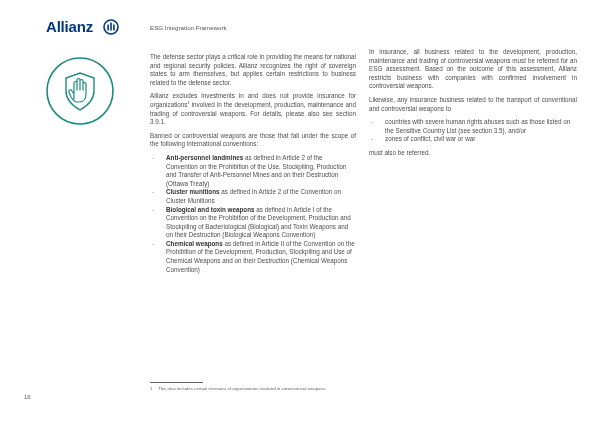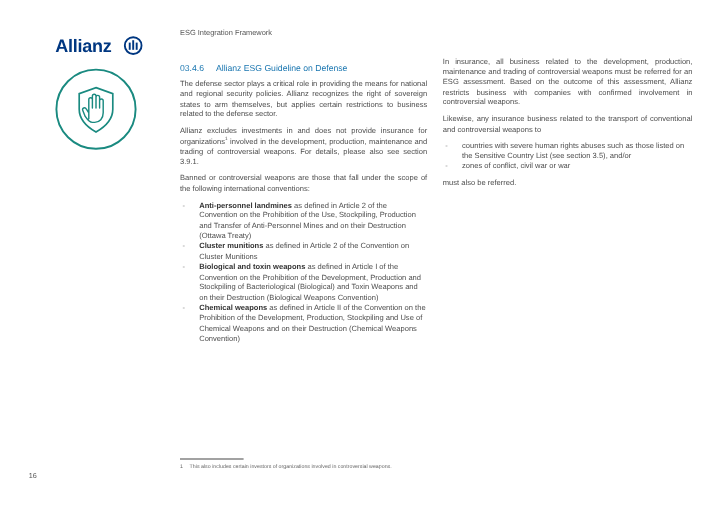--- a/index.html
+++ b/index.html
@@ -1,18 +1,18 @@
 <!DOCTYPE html>
 <html><head>
   <meta charset="utf-8">
   <style>
     html, body { margin: 0; padding: 0; background: #ffffff; }
     body { width: 600px; height: 424px; position: relative; overflow: hidden;
            font-family: "Liberation Sans", "DejaVu Sans", sans-serif; color: #4a4a4a; }
-    .logo { position: absolute; left: 46px; top: 18px; display: flex; align-items: flex-start; gap: 10px; margin-top: 12px; }
+    .logo { position: absolute; left: 46px; top: 18px; display: flex; align-items: flex-end; gap: 10px; }
     .logo-text { font-weight: bold; font-size: 15px; color: #003781; letter-spacing: -0.2px; }
     .logo-mark { width: 16px; height: 16px; }
     .header-title { position: absolute; left: 150px; top: 24px; font-size: 6.2px; color: #555; }
     .icon-circle { position: absolute; left: 44px; top: 55px; width: 72px; height: 72px; }
     .col { position: absolute; font-size: 6.3px; line-height: 8.6px; color: #4d4d4d; }
     .col-left { left: 150px; top: 53px; width: 206px; }
     .col-right { left: 369px; top: 48px; width: 208px; }
     .sec-head { display: flex; color: #1a76b0; font-size: 7.2px; margin-bottom: 5px; }
     .sec-num { width: 30px; }
     p { margin: 0 0 5px 0; text-align: justify; }
@@ -40,24 +40,20 @@
 </div>
 <div class="header-title">ESG Integration Framework</div>
 
 <svg class="icon-circle" viewBox="0 0 72 72">
   <circle cx="36" cy="36" r="33" fill="none" stroke="#1a8a80" stroke-width="1.6"></circle>
   <path d="M36 18 L50 23 L50 36 C50 45 43 51 36 55 C29 51 22 45 22 36 L22 23 Z" fill="none" stroke="#1a8a80" stroke-width="1.4"></path>
   <path d="M30 44 L30 33 M30 36 L30 28 C30 26 33 26 33 28 L33 35 M33 28 L33 25 C33 23 36 23 36 25 L36 35 M36 26 C36 24 39 24 39 26 L39 35 M39 29 C39 27 42 27 42 29 L42 39 C42 44 39 47 35 47 L33 47 C31 47 29 45 27 42 L25 37 C24 35 27 34 28 36 L30 39" fill="none" stroke="#1a8a80" stroke-width="1.2" stroke-linejoin="round" stroke-linecap="round"></path>
 </svg>
 
 <div class="col col-left">
-  <div class="sec-head">
-    <span class="sec-num">03.4.6</span>
-    <span>Allianz ESG Guideline on Defense</span>
-  </div>
   <p>The defense sector plays a critical role in providing the means for national and regional security policies. Allianz recognizes the right of sovereign states to arm themselves, but applies certain restrictions to business related to the defense sector.</p>
   <p><span>Allianz excludes investments in and does not provide insurance for organizations</span><sup>1</sup><span> involved in the development, production, maintenance and trading of controversial weapons. For details, please also see section 3.9.1.</span></p>
   <p>Banned or controversial weapons are those that fall under the scope of the following international conventions:</p>
   <ul>
     <li><b>Anti-personnel landmines</b><span> as defined in Article 2 of the Convention on the Prohibition of the Use, Stockpiling, Production and Transfer of Anti-Personnel Mines and on their Destruction (Ottawa Treaty)</span></li>
     <li><b>Cluster munitions</b><span> as defined in Article 2 of the Convention on Cluster Munitions</span></li>
     <li><b>Biological and toxin weapons</b><span> as defined in Article I of the Convention on the Prohibition of the Development, Production and Stockpiling of Bacteriological (Biological) and Toxin Weapons and on their Destruction (Biological Weapons Convention)</span></li>
     <li><b>Chemical weapons</b><span> as defined in Article II of the Convention on the Prohibition of the Development, Production, Stockpiling and Use of Chemical Weapons and on their Destruction (Chemical Weapons Convention)</span></li>
   </ul>
 </div>

